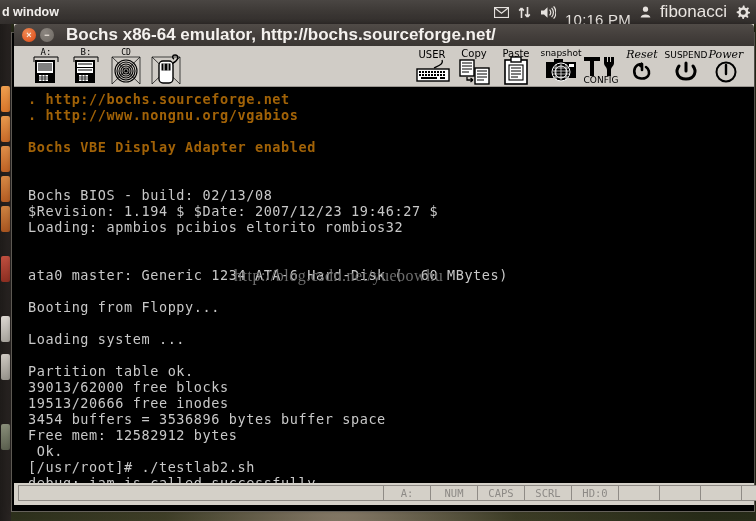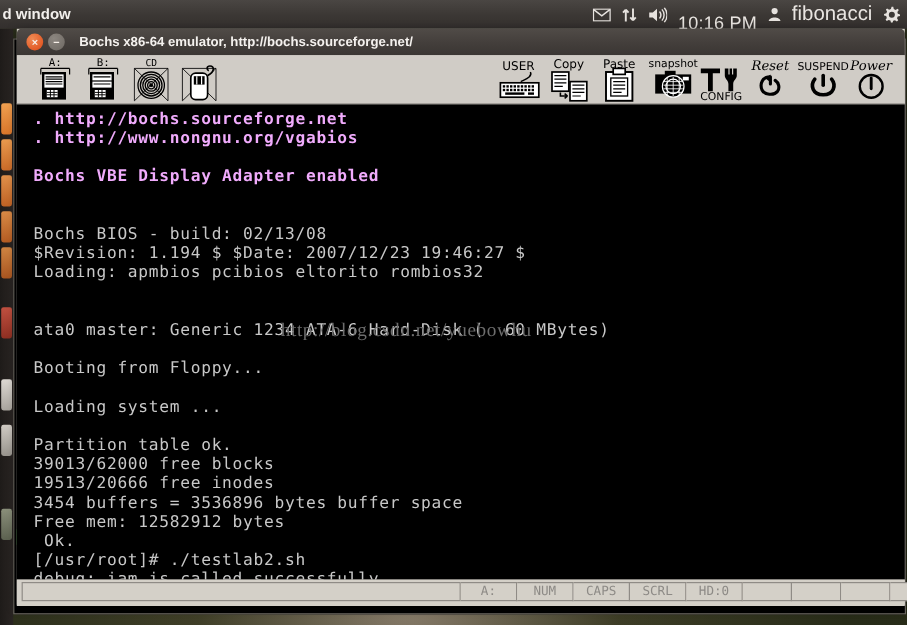--- a/index.html
+++ b/index.html
@@ -97,21 +97,21 @@
     border-radius: 50%;
     display: flex; align-items: center; justify-content: center;
     font-size: 9px; font-weight: bold;
     color: #f7efe8;
     line-height: 1;
   }
   .win-btn.close { background: radial-gradient(circle at 35% 30%, #f08a54, #dd4814); }
   .win-btn.min   { background: radial-gradient(circle at 35% 30%, #8c8680, #6d6862); }
   .title-text {
     margin-left: 12px;
-    font-size: 11px;
+    font-size: 17px;
     font-weight: bold;
     color: #f4f1ee;
     white-space: nowrap;
   }
 
   
   .toolbar {
     position: relative;
     height: 40px;
     background: #d0ccc6;
@@ -139,21 +139,21 @@
   }
   .vga-line {
     font-family: "DejaVu Sans Mono", "Liberation Mono", monospace;
     font-size: 13.5px;
     line-height: 16px;
     height: 16px;
     white-space: pre;
     color: #c8c8c8;
     letter-spacing: 0.6px;
   }
-  .vga-line.cyan { color: #f0abfc; font-weight: bold; }
+  .vga-line.cyan { color: #a16207; font-weight: bold; }
   .vga-line.blank { color: transparent; }
 
   .watermark {
     position: absolute;
     left: 220px;
     top: 180px;
     font-family: "Liberation Serif", "DejaVu Serif", serif;
     font-size: 16px;
     color: #6d6d6d;
     letter-spacing: 0.5px;

